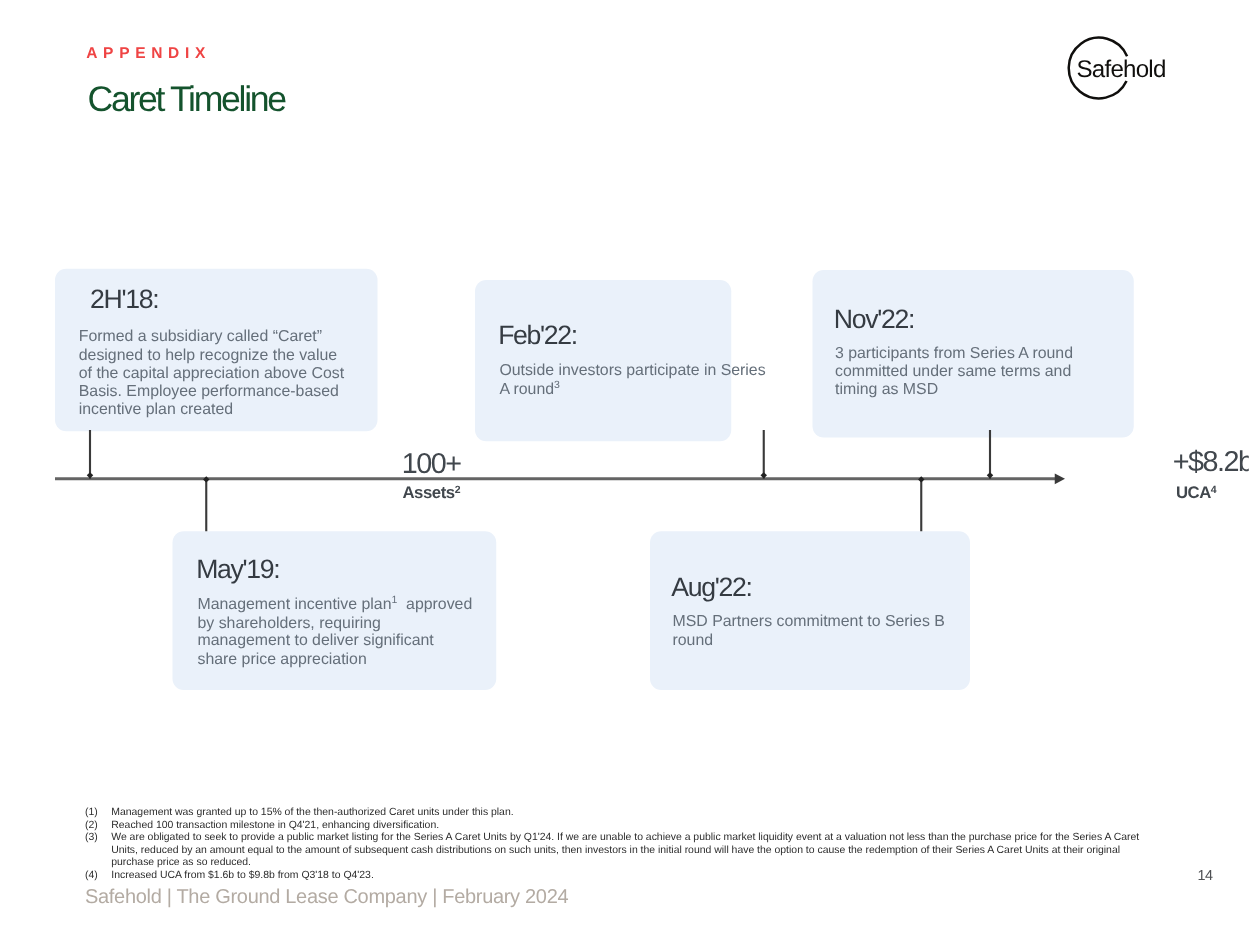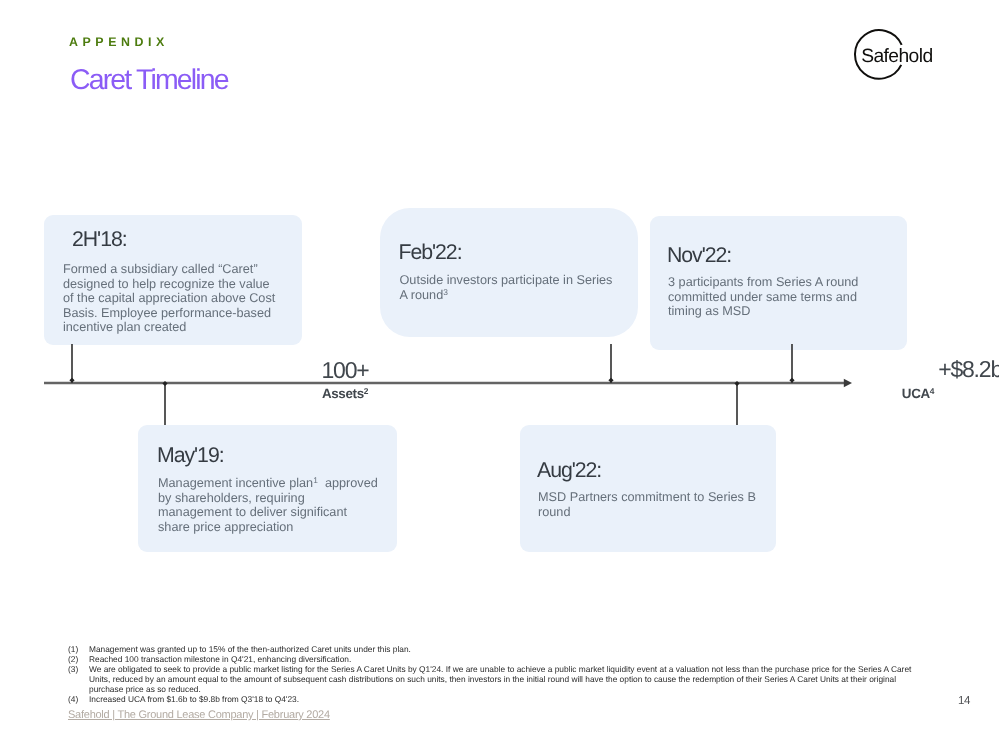--- a/index.html
+++ b/index.html
@@ -3,22 +3,22 @@
 <meta charset="utf-8">
 <title>Caret Timeline</title>
 <style>
   * { box-sizing: border-box; margin:0; padding:0; }
   html,body { width:999px; height:750px; }
   body { background:#ffffff; font-family:"Liberation Sans", sans-serif; position:relative; overflow:hidden;
          -webkit-font-smoothing:antialiased; text-rendering:geometricPrecision; }
   .slide { position:absolute; left:0; top:0; width:999px; height:750px; background:#fff; }
 
   .eyebrow { position:absolute; left:69px; top:35px; font-size:12.4px; font-weight:700;
-             letter-spacing:4.55px; color:#4d7c0f; }
-  .title { position:absolute; left:70px; top:63.5px; font-size:28.5px; color:#8b5cf6; font-weight:400;
+             letter-spacing:4.55px; color:#ef4444; }
+  .title { position:absolute; left:70px; top:63.5px; font-size:28.5px; color:#14532d; font-weight:400;
            letter-spacing:-1.85px; }
 
   .logo { position:absolute; left:850px; top:25px; width:92px; height:56px; }
 
   .card { position:absolute; background:#eaf1fa; border-radius:9px; }
   .card .hd { position:absolute; font-size:21.3px; color:#353b42; letter-spacing:-1.05px; white-space:nowrap; }
   .card .bd { position:absolute; font-size:12.7px; color:#656f7a; line-height:14.6px; }
   .card .bd sup { font-size:8.4px; vertical-align:4.4px; line-height:0; }
 
   .axisline { position:absolute; overflow:visible; }
@@ -26,21 +26,21 @@
   .axlabel { position:absolute; text-align:center; }
   .axlabel .big { font-size:23px; color:#41474d; letter-spacing:-1.2px; }
   .axlabel .small { font-size:13.4px; font-weight:700; color:#41474d; letter-spacing:-0.35px; }
   .axlabel .small sup { font-size:8.4px; font-weight:700; vertical-align:4.4px; }
 
   .footnotes { position:absolute; left:68px; top:645px; width:848px; font-size:8.35px; color:#2c2c2c;
                line-height:9.9px; }
   .fn-row { display:flex; }
   .fn-num { width:21px; flex:none; }
   .fn-txt { flex:1; }
-  .footer { position:absolute; left:68px; top:709px; font-size:11px; color:#b3aba3; letter-spacing:-0.25px;text-decoration:underline; }
+  .footer { position:absolute; left:68px; top:709px; font-size:16px; color:#b3aba3; letter-spacing:-0.25px; }
   .pageno { position:absolute; left:958px; top:695px; font-size:11.5px; color:#4f5154; letter-spacing:-0.3px; }
 </style>
 </head>
 <body>
 
 <div class="slide">
 
   <div class="eyebrow">APPENDIX</div>
   <div class="title">Caret Timeline</div>
 
@@ -49,21 +49,21 @@
       <path d="M51.23 39.86 A24.3 24.3 0 1 1 51.67 19.91" fill="none" stroke="#100f0d" stroke-width="2.0" stroke-linecap="butt"></path>
       <text x="11.2" y="36.8" font-family="Liberation Sans, sans-serif" font-size="19.3" fill="#100f0d" letter-spacing="-0.6">Safehold</text>
     </svg>
   </div>
 
   <div class="card" style="left:44px; top:215px; width:258px; height:130px;">
     <div class="hd" style="left:28px; top:12px;">2H'18:</div>
     <div class="bd" style="left:19px; top:47px; width:213px;">Formed a subsidiary called “Caret” designed to help recognize the value of the capital appreciation above Cost Basis. Employee performance-based incentive plan created</div>
   </div>
 
-  <div class="card" style="left:380px; top:208px; width:258px; height:129px;border-radius:30px;">
+  <div class="card" style="left:380px; top:224px; width:205px; height:129px;">
     <div class="hd" style="left:18.5px; top:32.2px;">Feb'22:</div>
     <div class="bd" style="left:19.5px; top:65px; width:215px;">
       <span>Outside investors participate in Series A round</span><sup>3</sup>
     </div>
   </div>
 
   <div class="card" style="left:650px; top:216px; width:257px; height:134px;">
     <div class="hd" style="left:17px; top:27px;">Nov'22:</div>
     <div class="bd" style="left:18px; top:59px; width:198px;">3 participants from Series A round committed under same terms and timing as MSD</div>
   </div>
@@ -110,21 +110,21 @@
   <div class="axlabel" style="left:295px; top:357px; width:100px;">
     <div class="big">100+</div>
   </div>
   <div class="axlabel" style="left:295px; top:386px; width:100px;">
     <div class="small"><span>Assets</span><sup>2</sup></div>
   </div>
 
   <div class="axlabel" style="left:892px; top:356px; width:110px; text-align:right;">
     <div class="big">+$8.2b</div>
   </div>
-  <div class="axlabel" style="left:863px; top:386px; width:110px; text-align:center;">
+  <div class="axlabel" style="left:863px; top:386px; width:110px; text-align:right;">
     <div class="small"><span>UCA</span><sup>4</sup></div>
   </div>
 
   <div class="footnotes">
     <div class="fn-row">
         <div class="fn-num">(1)</div>
         <div class="fn-txt">Management was granted up to 15% of the then-authorized Caret units under this plan.</div>
       </div>
     <div class="fn-row">
         <div class="fn-num">(2)</div>

